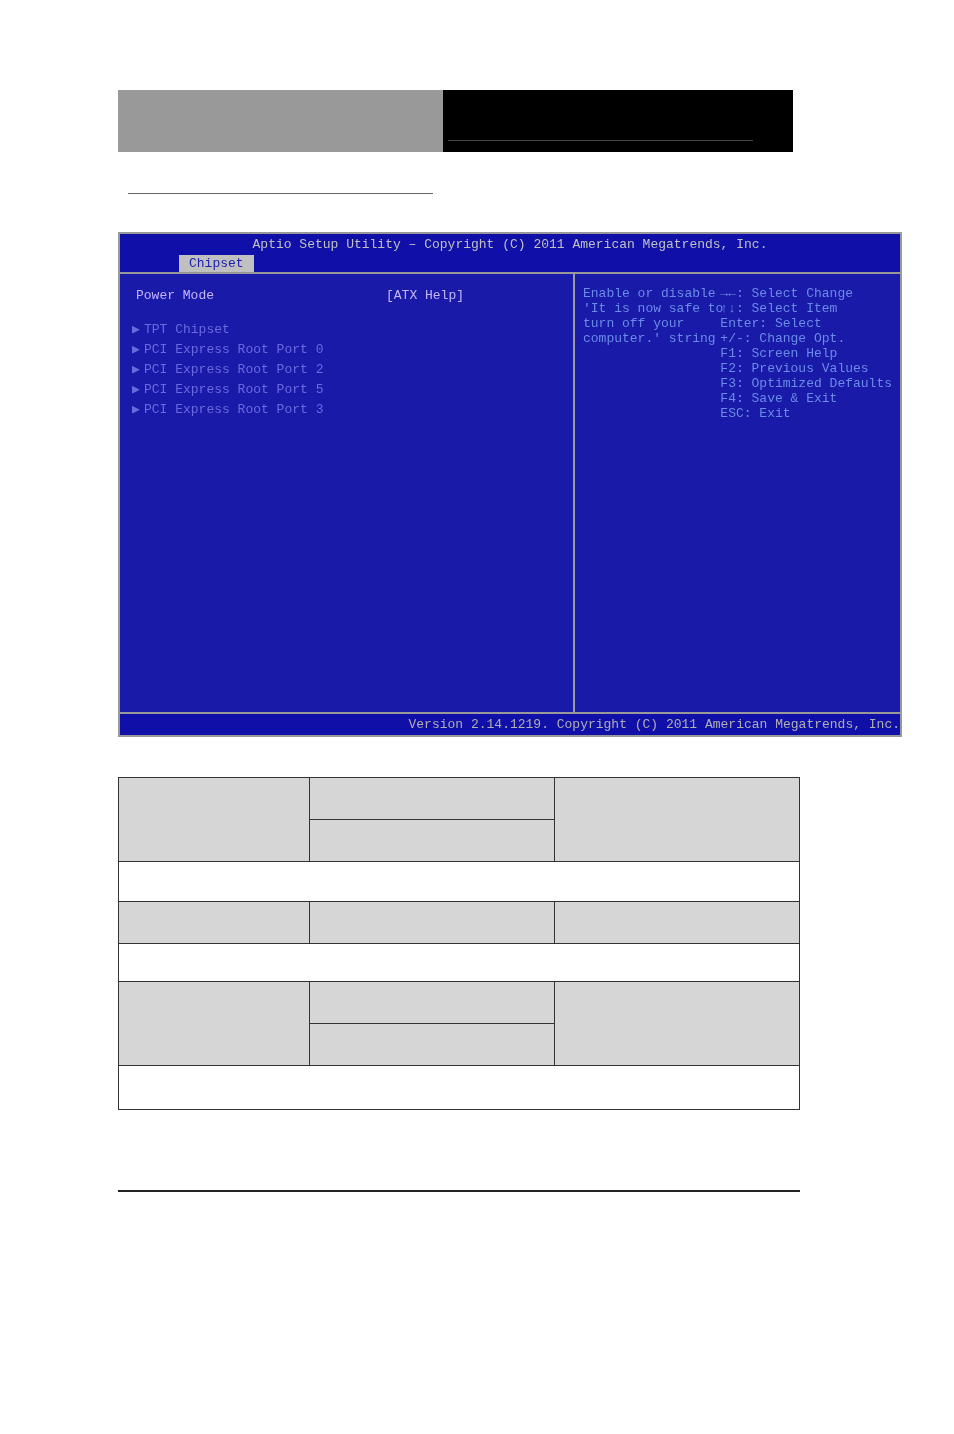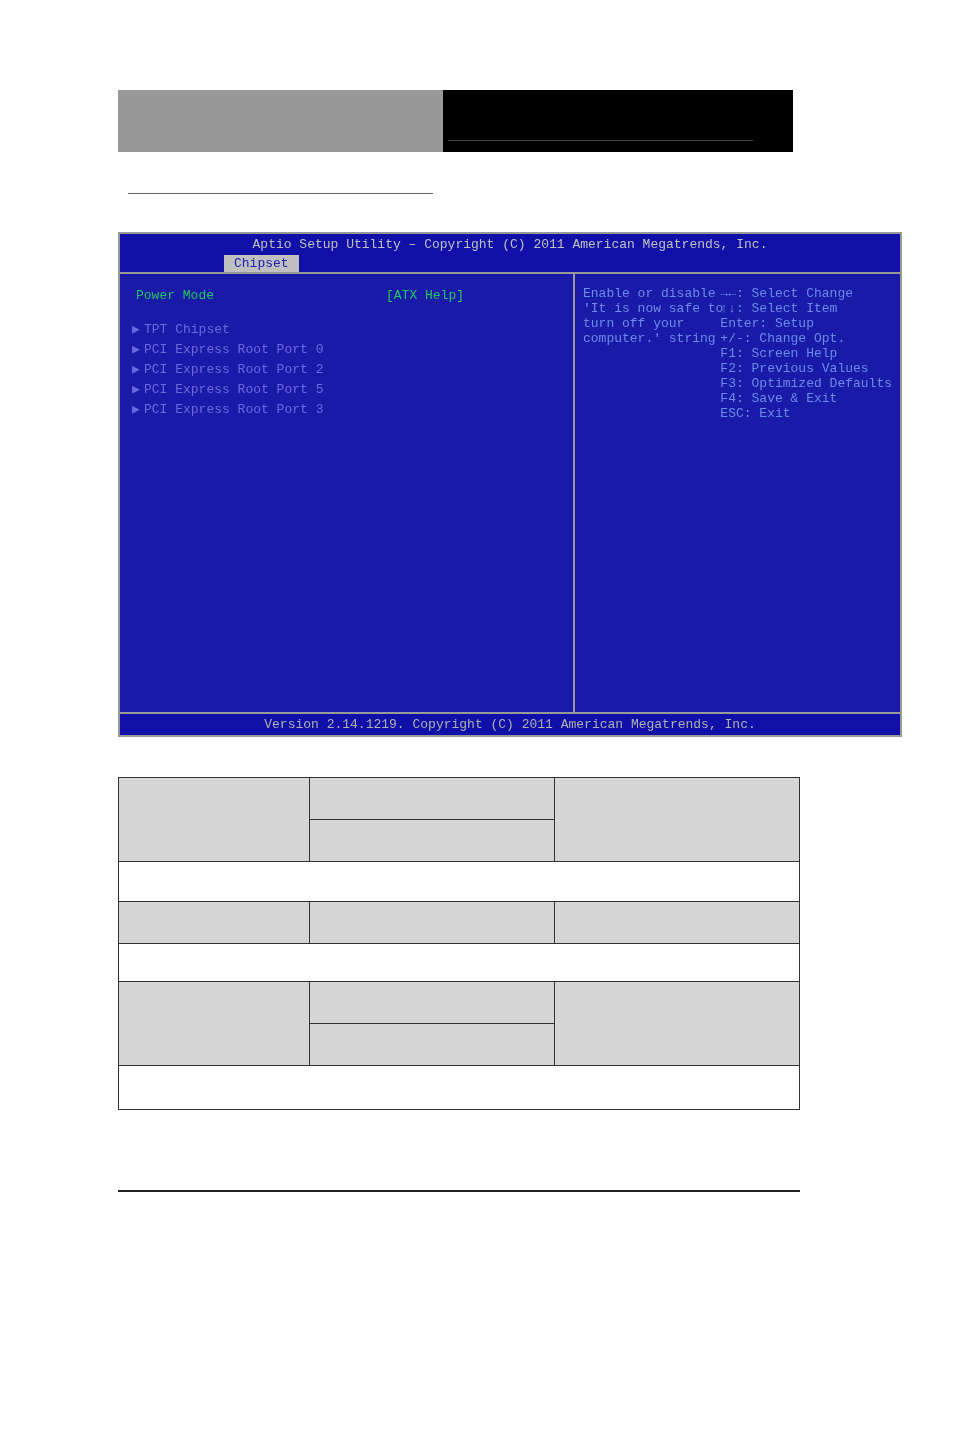--- a/index.html
+++ b/index.html
@@ -53,21 +53,21 @@
   color: #b0b0b0;
   border: 2px solid #999;
 }
 .bios-title {
   text-align: center;
   color: #c0c0c0;
   padding: 3px 0;
 }
 .bios-tabs {
   display: flex;
-  padding-left: 104px;
+  padding-left: 59px;
 }
 .bios-tab {
   background: #c0c0c0;
   color: #2020b0;
   padding: 1px 10px;
 }
 
 .bios-body {
   display: flex;
   background: #1a1aa8;
@@ -75,21 +75,21 @@
   height: 440px;
 }
 .bios-left {
   width: 455px;
   border-right: 2px solid #999;
   padding: 12px 8px;
   color: #6a6ae0;
 }
 .bios-row {
   display: flex;
-  color: #22c55e;
+  color: #c4b5fd;
   padding: 2px 8px;
 }
 .bios-row-label {
   width: 250px;
 }
 .bios-submenu {
   display: flex;
   align-items: center;
   padding: 2px 0;
   color: #6a6ae0;
@@ -108,21 +108,21 @@
 .bios-help-top {
   flex: 1;
 }
 .bios-help-divider {
   border-top: 2px solid #5a5ac0;
   margin: 8px -8px;
 }
 .bios-footer {
   background: #1010a8;
   color: #b0b0b0;
-  text-align: center;
+  text-align: right;
   padding: 3px 0;
   border-top: 2px solid #999;
 }
 
 .options-table {
   margin: 40px 118px 0;
   width: 682px;
   border-collapse: collapse;
   font-size: 13px;
 }
@@ -191,21 +191,21 @@
         <span class="bios-arrow">▶</span>
         <span>PCI Express Root Port 3</span>
       </div>
     </div>
     <div class="bios-right">
       <div class="bios-help-top">Enable or disable 'It is now safe to turn off your computer.' string</div>
       <div class="bios-help-divider"></div>
       <div>
         <div>→←: Select Change</div>
         <div>↑↓: Select Item</div>
-        <div>Enter: Setup</div>
+        <div>Enter: Select</div>
         <div>+/-: Change Opt.</div>
         <div>F1: Screen Help</div>
         <div>F2: Previous Values</div>
         <div>F3: Optimized Defaults</div>
         <div>F4: Save &amp; Exit</div>
         <div>ESC: Exit</div>
       </div>
       <div style="height:50px"></div>
     </div>
   </div>

